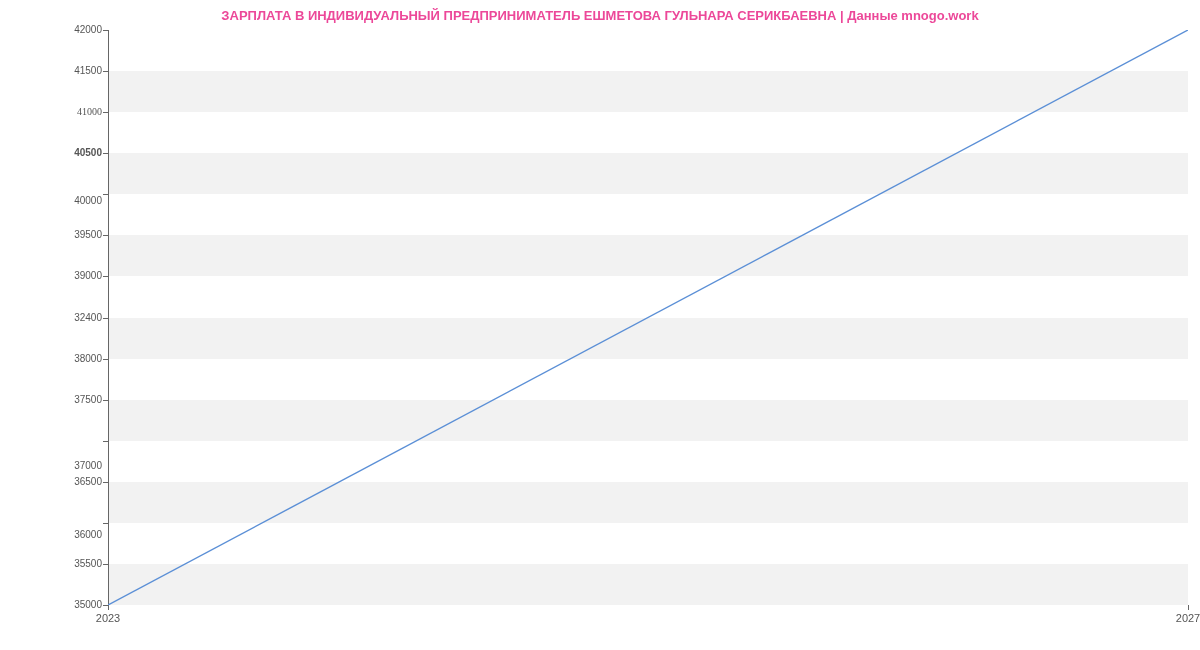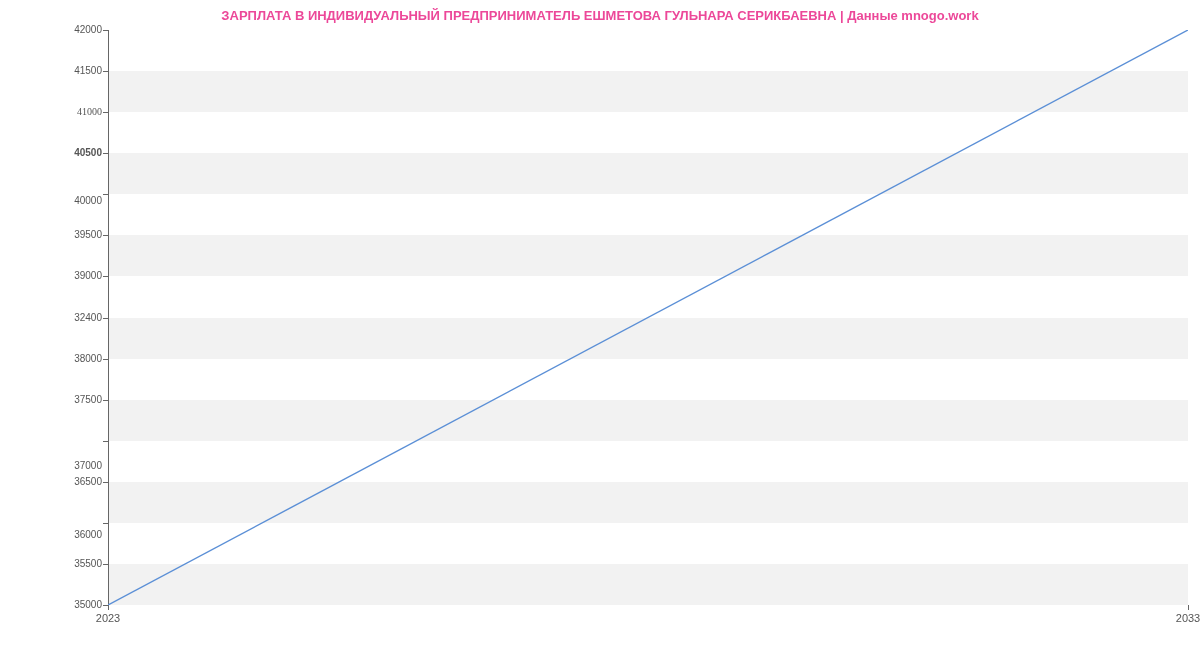--- a/index.html
+++ b/index.html
@@ -123,15 +123,15 @@
     <div class="y-tick-label" style="top: 112.143px; font-family: Liberation Serif, serif;">41000</div>
     <div class="y-tick-mark" style="top: 112.143px;"></div>
     <div class="y-tick-label" style="top: 71.0714px;">41500</div>
     <div class="y-tick-mark" style="top: 71.0714px;"></div>
     <div class="y-tick-label" style="top: 30px;">42000</div>
     <div class="y-tick-mark" style="top: 30px;"></div>
   </div>
 <div id="x-axis-container">
     <div class="x-tick-label" style="left: 108px;">2023</div>
     <div class="x-tick-mark" style="left: 108px;"></div>
-    <div class="x-tick-label" style="left: 1188px;">2033</div>
+    <div class="x-tick-label" style="left: 1188px;">2027</div>
     <div class="x-tick-mark" style="left: 1188px;"></div>
   </div>
 
 </body></html>

